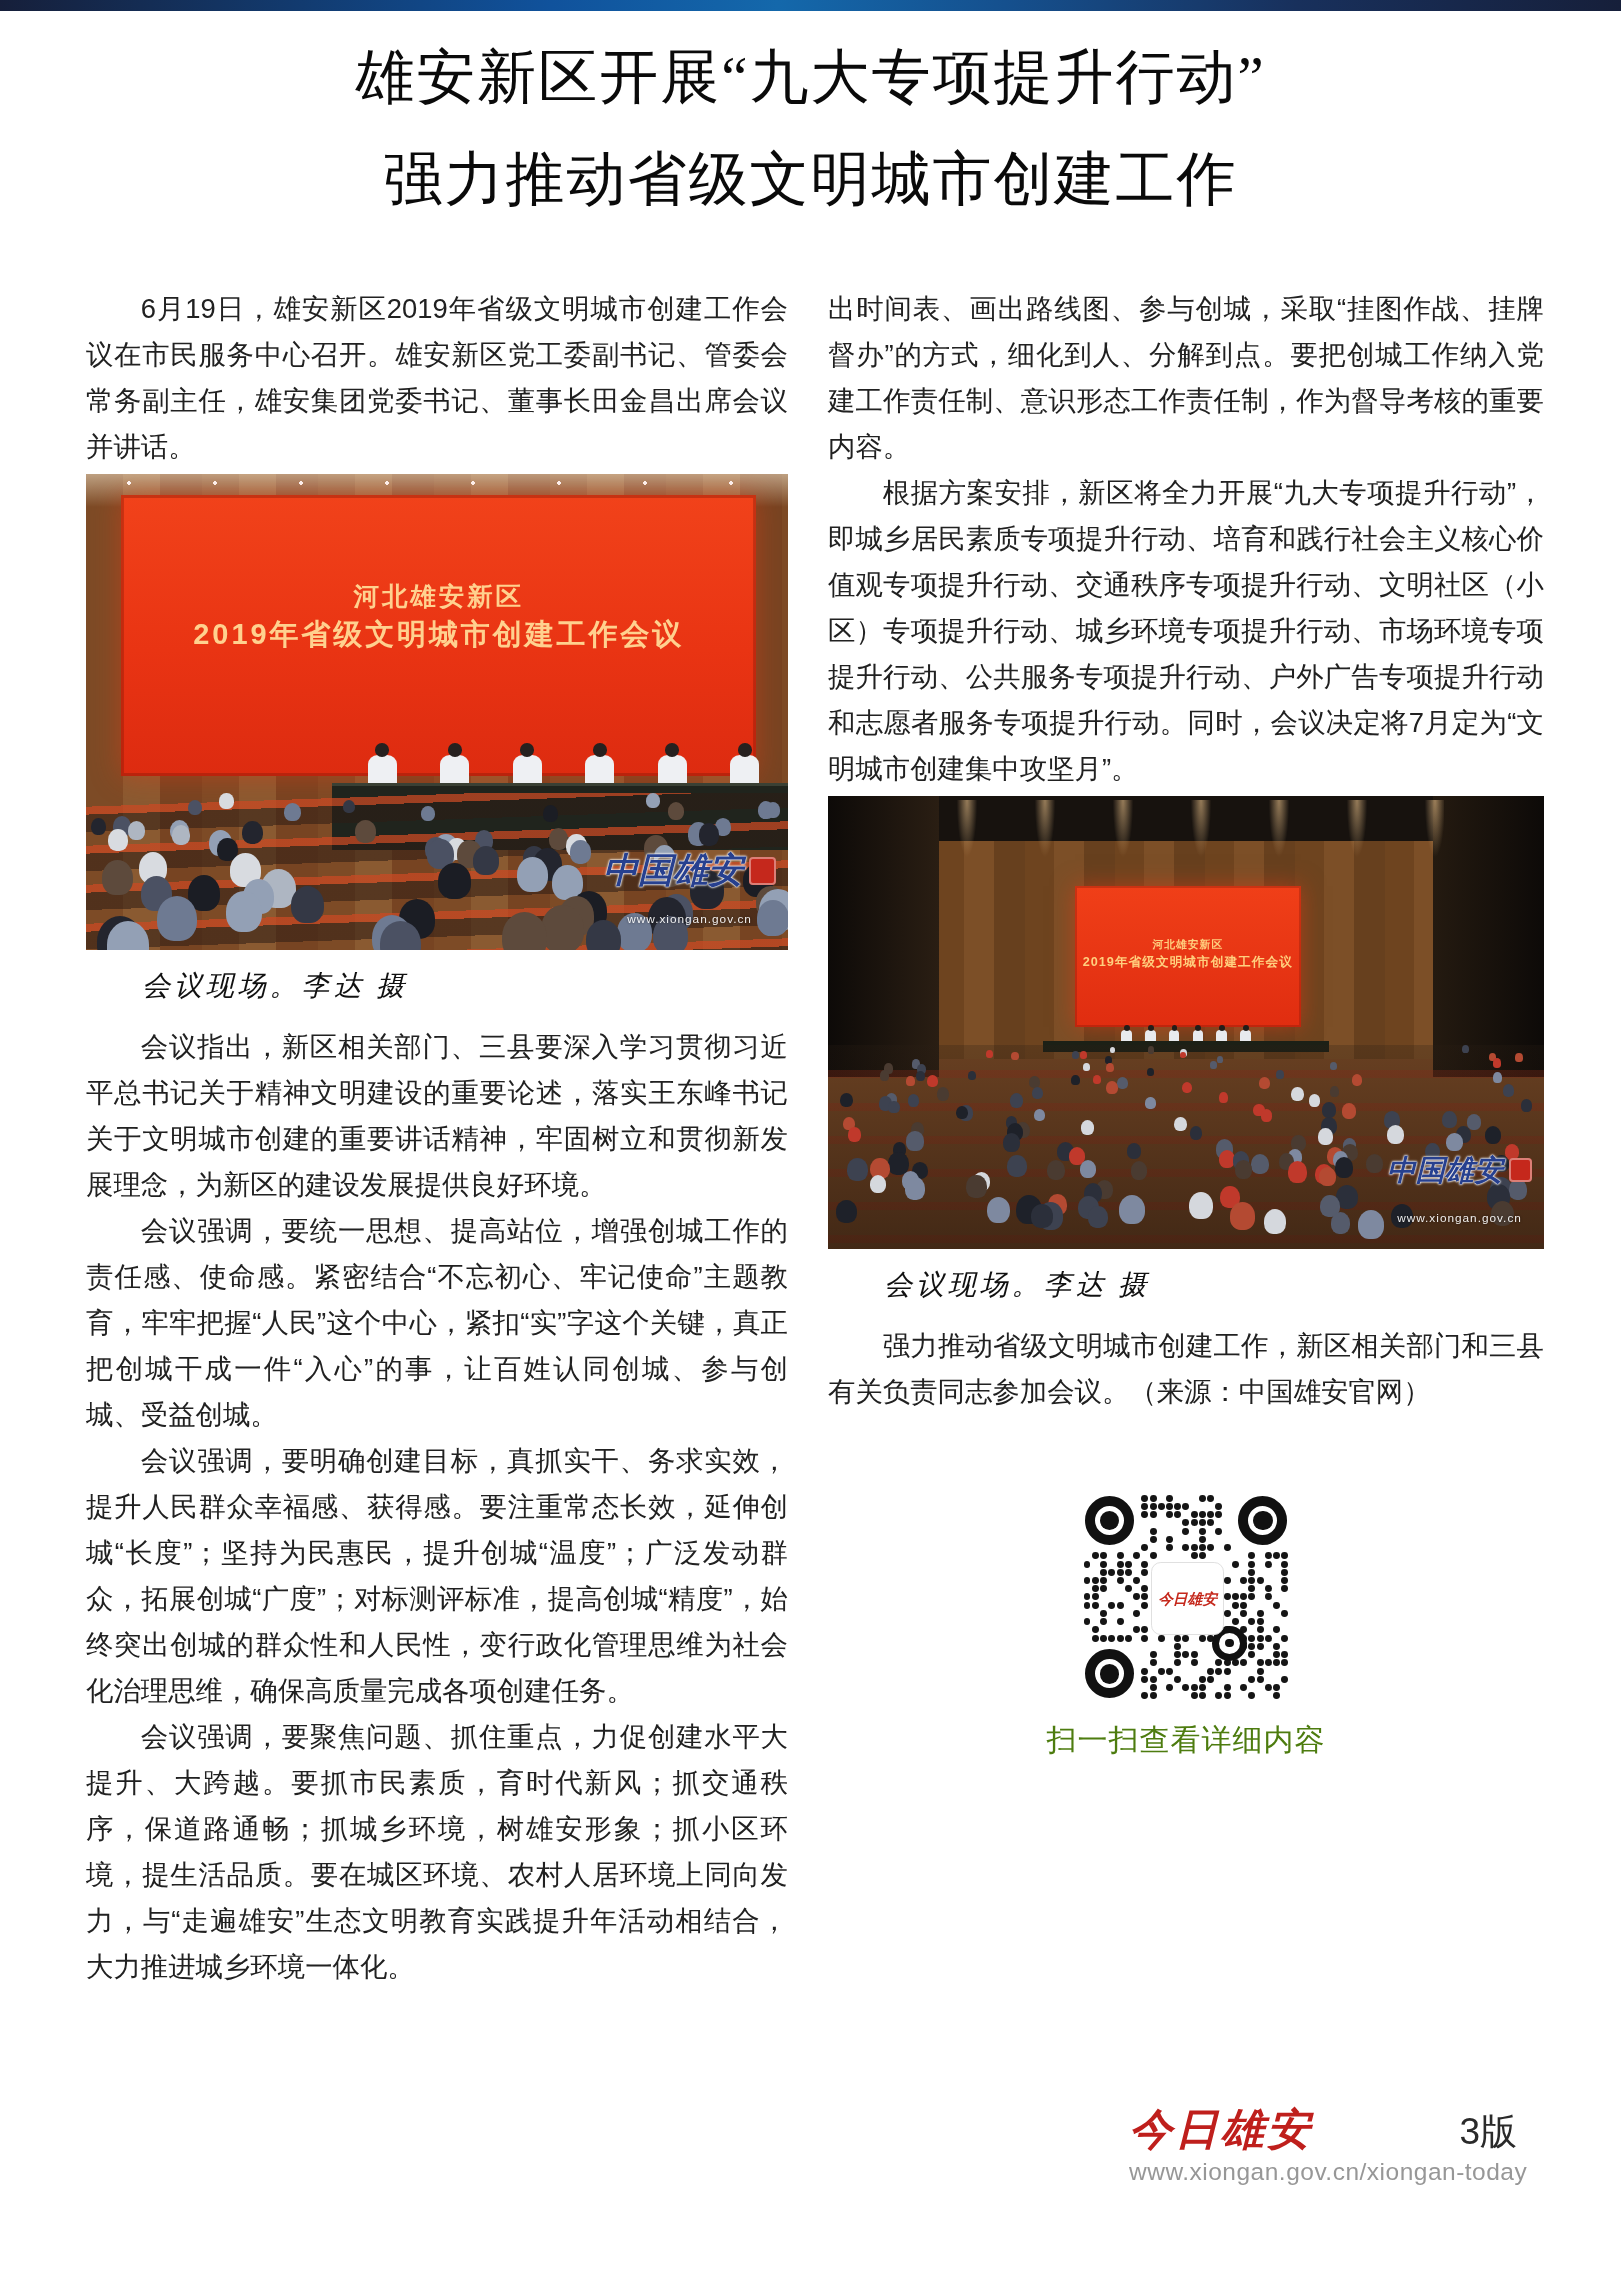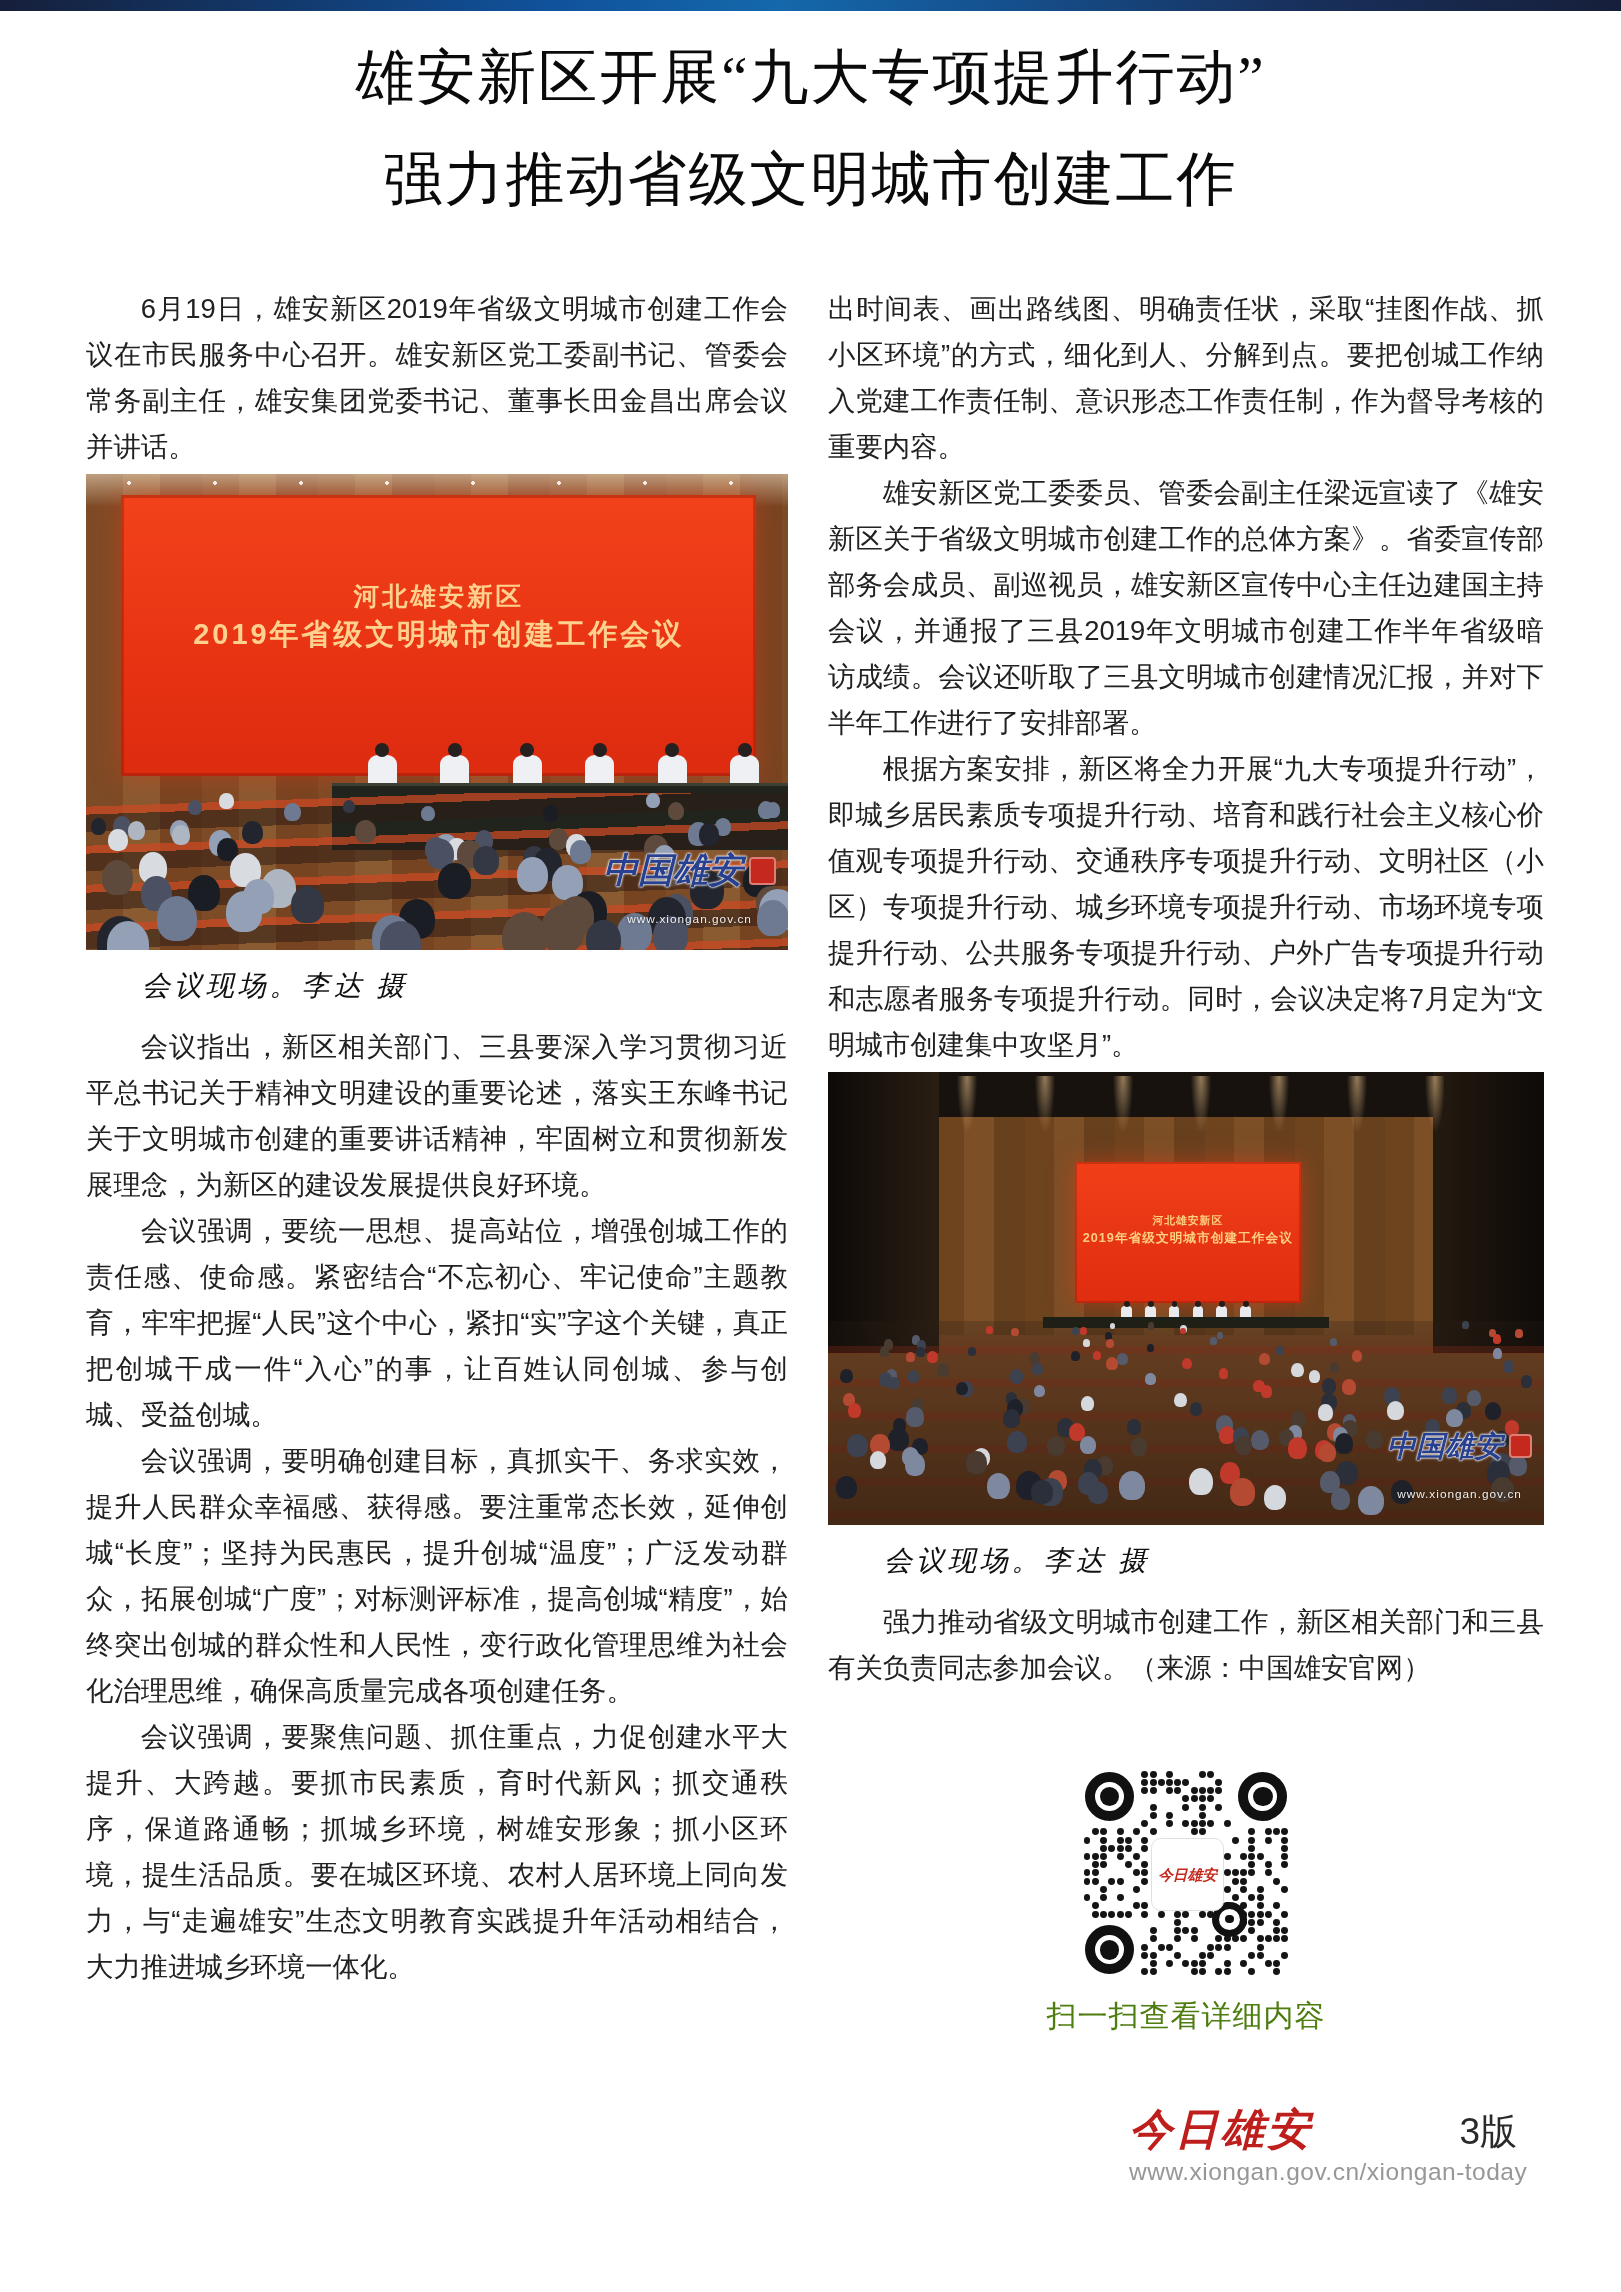--- a/index.html
+++ b/index.html
@@ -231,22 +231,21 @@
     <figcaption>会议现场。李达 摄</figcaption>
   </figure>
 
   <p class="para">会议指出，新区相关部门、三县要深入学习贯彻习近平总书记关于精神文明建设的重要论述，落实王东峰书记关于文明城市创建的重要讲话精神，牢固树立和贯彻新发展理念，为新区的建设发展提供良好环境。</p>
   <p class="para">会议强调，要统一思想、提高站位，增强创城工作的责任感、使命感。紧密结合“不忘初心、牢记使命”主题教育，牢牢把握“人民”这个中心，紧扣“实”字这个关键，真正把创城干成一件“入心”的事，让百姓认同创城、参与创城、受益创城。</p>
   <p class="para">会议强调，要明确创建目标，真抓实干、务求实效，提升人民群众幸福感、获得感。要注重常态长效，延伸创城“长度”；坚持为民惠民，提升创城“温度”；广泛发动群众，拓展创城“广度”；对标测评标准，提高创城“精度”，始终突出创城的群众性和人民性，变行政化管理思维为社会化治理思维，确保高质量完成各项创建任务。</p>
   <p class="para">会议强调，要聚焦问题、抓住重点，力促创建水平大提升、大跨越。要抓市民素质，育时代新风；抓交通秩序，保道路通畅；抓城乡环境，树雄安形象；抓小区环境，提生活品质。要在城区环境、农村人居环境上同向发力，与“走遍雄安”生态文明教育实践提升年活动相结合，大力推进城乡环境一体化。</p>
 </div>
 
 <div class="col col-right">
-  <p class="para no-indent">出时间表、画出路线图、明确责任状，采取“挂图作战、抓小区环境”的方式，细化到人、分解到点。要把创城工作纳入党建工作责任制、意识形态工作责任制，作为督导考核的重要内容。</p>
-  <p class="para">雄安新区党工委委员、管委会副主任梁远宣读了《雄安新区关于省级文明城市创建工作的总体方案》。省委宣传部部务会成员、副巡视员，雄安新区宣传中心主任边建国主持会议，并通报了三县2019年文明城市创建工作半年省级暗访成绩。会议还听取了三县文明城市创建情况汇报，并对下半年工作进行了安排部署。</p>
+  <p class="para no-indent">出时间表、画出路线图、参与创城，采取“挂图作战、挂牌督办”的方式，细化到人、分解到点。要把创城工作纳入党建工作责任制、意识形态工作责任制，作为督导考核的重要内容。</p>
   <p class="para">根据方案安排，新区将全力开展“九大专项提升行动”，即城乡居民素质专项提升行动、培育和践行社会主义核心价值观专项提升行动、交通秩序专项提升行动、文明社区（小区）专项提升行动、城乡环境专项提升行动、市场环境专项提升行动、公共服务专项提升行动、户外广告专项提升行动和志愿者服务专项提升行动。同时，会议决定将7月定为“文明城市创建集中攻坚月”。</p>
 
   <figure>
     <div class="photo photo2">
       <div class="p2-ceiling"></div>
       <div class="p2-wall"></div>
       <div class="p2-sidewall-l"></div>
       <div class="p2-sidewall-r"></div>
       <div class="p2-lights"></div>
       <div class="p2-screen">

